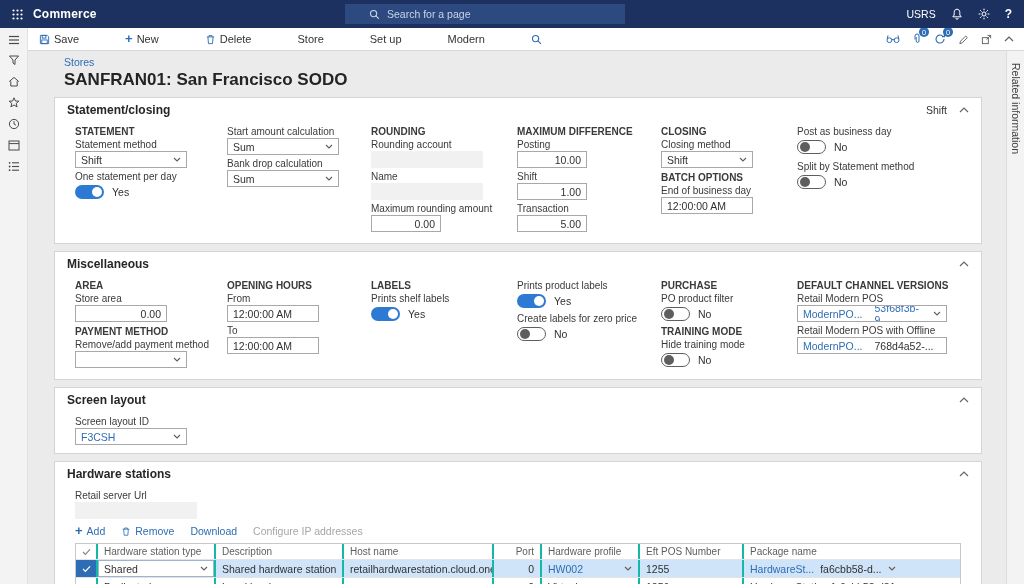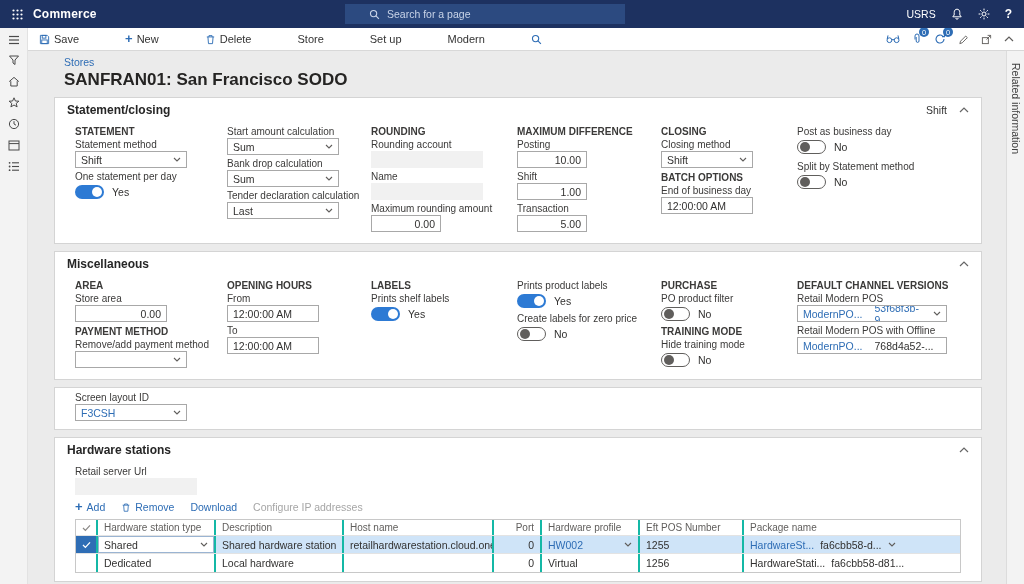--- a/index.html
+++ b/index.html
@@ -354,31 +354,20 @@
                 <div class="flabel">Bank drop calculation</div>
                 <div class="control combo w110">
                   <span>Sum</span>
                   <span class="chev-d icon">
                       <svg width="8" height="5" viewBox="0 0 8 5">
                         <polyline points="1,1 4,4 7,1" fill="none" stroke="currentColor" stroke-width="1.1"></polyline>
                       </svg>
                     </span>
                 </div>
               </div>
-              <div class="field">
-                <div class="flabel">Tender declaration calculation</div>
-                <div class="control combo w110">
-                  <span>Last</span>
-                  <span class="chev-d icon">
-                      <svg width="8" height="5" viewBox="0 0 8 5">
-                        <polyline points="1,1 4,4 7,1" fill="none" stroke="currentColor" stroke-width="1.1"></polyline>
-                      </svg>
-                    </span>
-                </div>
-              </div>
             </div>
             <div class="c3">
               <div class="ghead">ROUNDING</div>
               <div class="field">
                 <div class="flabel">Rounding account</div>
                 <div class="control disabled w110">
                     <span></span>
                   </div>
               </div>
               <div class="field">
@@ -587,20 +576,30 @@
                       </svg>
                     </span>
                 </div>
               </div>
             </div>
           </div>
         </section>
 
         
         <section class="card">
+          <header class="card-h">
+            <span class="card-title">Screen layout</span>
+            <span class="card-hr">
+              <span class="chev-up icon">
+                  <svg width="10" height="6" viewBox="0 0 10 6">
+                    <polyline points="1,5 5,1 9,5" fill="none" stroke="currentColor" stroke-width="1.2"></polyline>
+                  </svg>
+                </span>
+            </span>
+          </header>
           <div class="card-b">
             <div class="field" style="margin-bottom:0;">
               <div class="flabel">Screen layout ID</div>
               <div class="control combo w110">
                 <span class="link">F3CSH</span>
                 <span class="chev-d icon">
                     <svg width="8" height="5" viewBox="0 0 8 5">
                       <polyline points="1,1 4,4 7,1" fill="none" stroke="currentColor" stroke-width="1.1"></polyline>
                     </svg>
                   </span>

